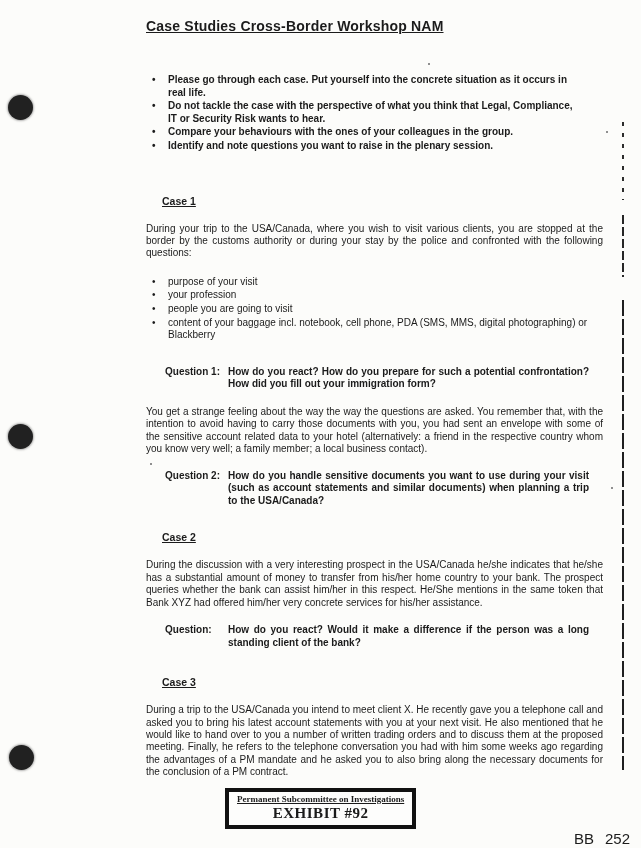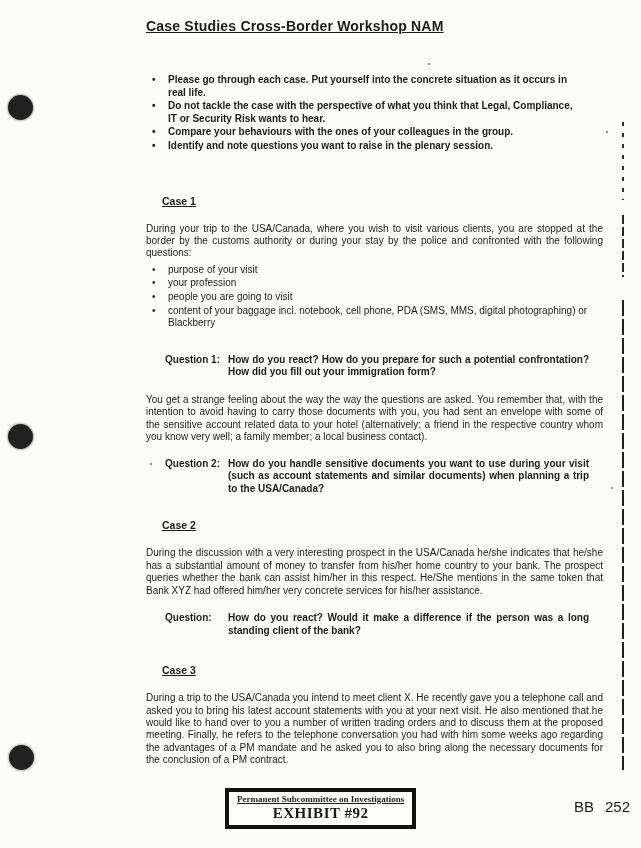--- a/index.html
+++ b/index.html
@@ -49,21 +49,21 @@
   .sublist { width:447px; }
   .sublist li { font-weight:normal; margin-bottom:1px; }
 
   .question { display:flex; margin-left:19px; width:424px; }
   .q-label { flex:0 0 63px; font-size:10px; font-weight:bold; line-height:12.6px; }
   .q-text  { flex:1; font-size:10px; font-weight:bold; line-height:12.6px; text-align:justify; }
 
   
   .mt-c1h  { margin-top:42px; }
   .mt-p    { margin-top:9px;  }
-  .mt-sub  { margin-top:4px; }
+  .mt-sub  { margin-top:16px; }
   .mt-q1   { margin-top:24px; }
   .mt-obs  { margin-top:15px; }
   .mt-q2   { margin-top:14px; }
   .mt-c2h  { margin-top:24px; }
   .mt-q    { margin-top:15px; }
   .mt-c3h  { margin-top:27px; }
 
   
   .hole {
     position:absolute;
@@ -109,21 +109,21 @@
   }
   .stamp-line2 {
     font-family:"Liberation Serif", serif;
     font-size:15px; font-weight:bold;
     letter-spacing:0.5px;
     margin-top:1px;
   }
 
   
   .bates {
-    position:absolute; left:574px; top:798px;
+    position:absolute; left:574px; top:830px;
     display:flex; gap:11px;
     font-size:15px; color:#1c1c1c;
   }
 </style>
 </head>
 <body>
 
 <div class="page">
 
   <div class="hole hole-1"></div>

